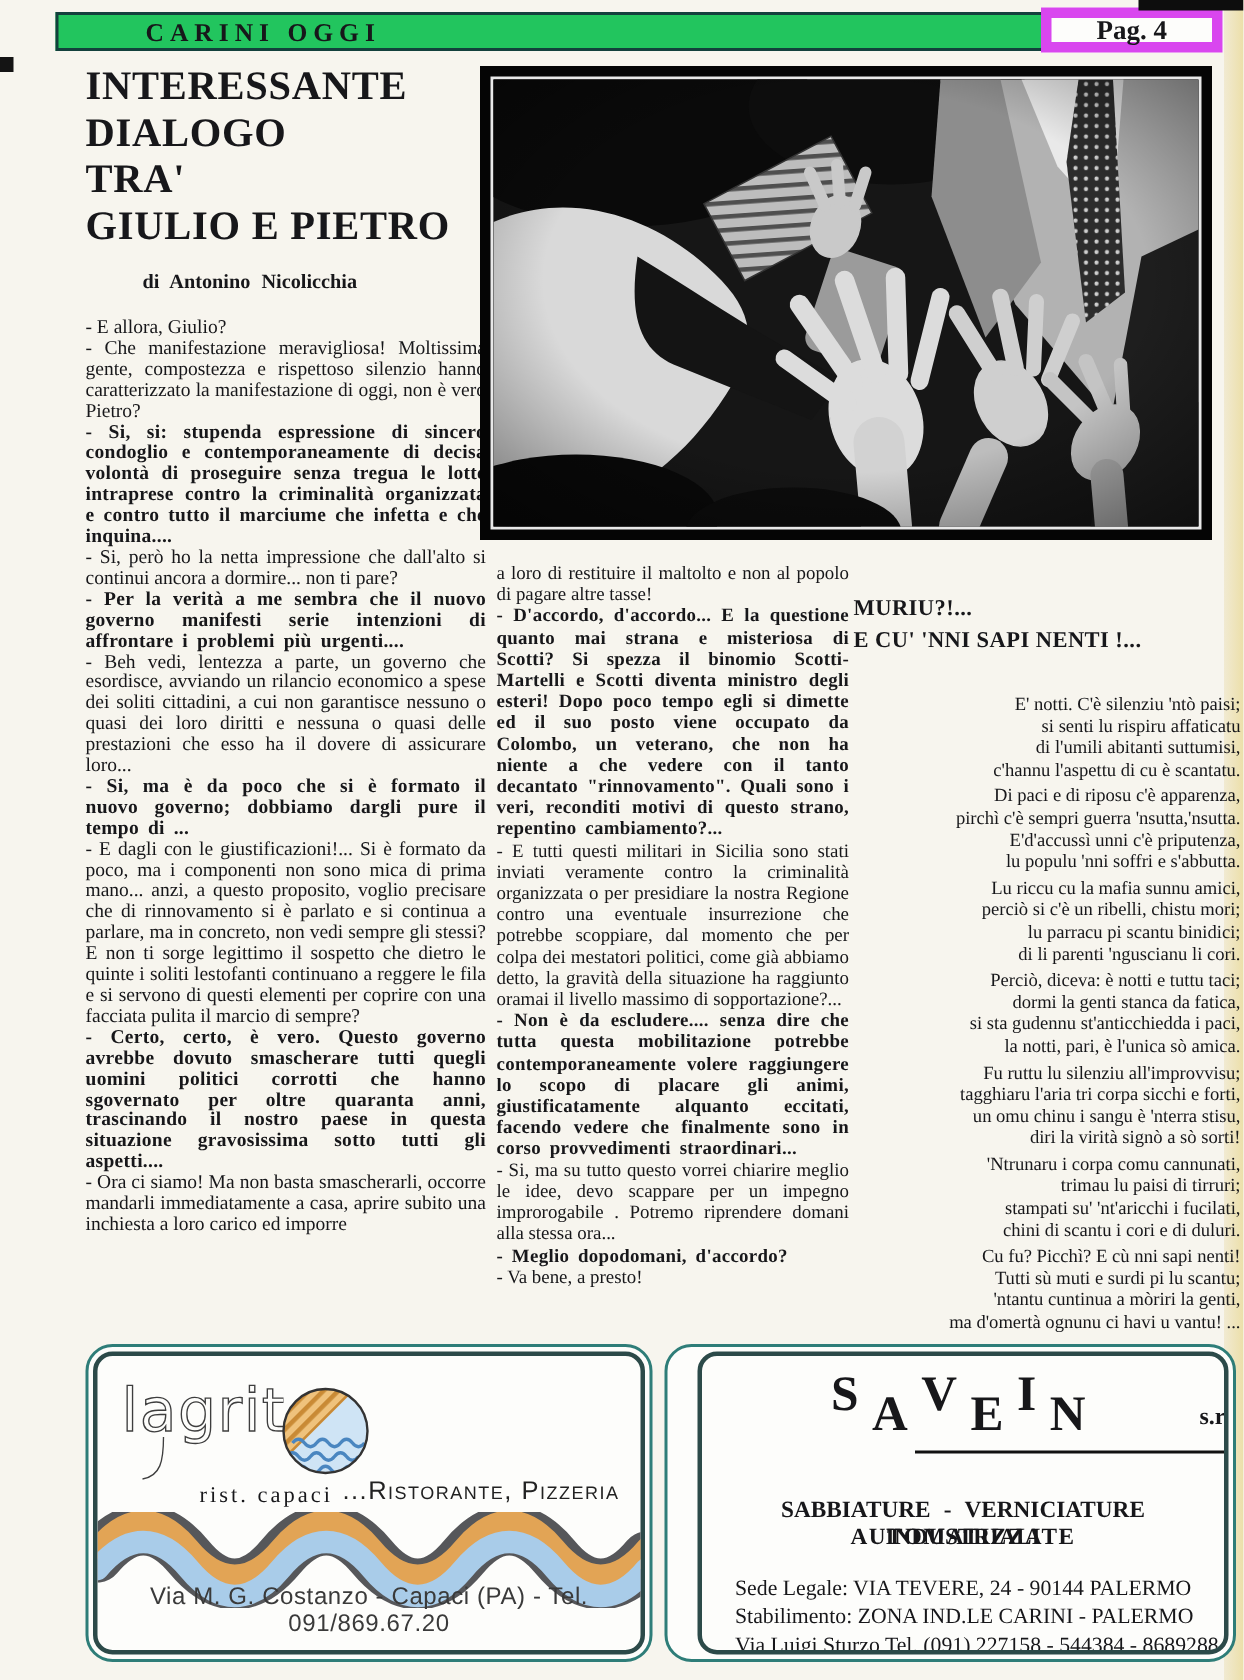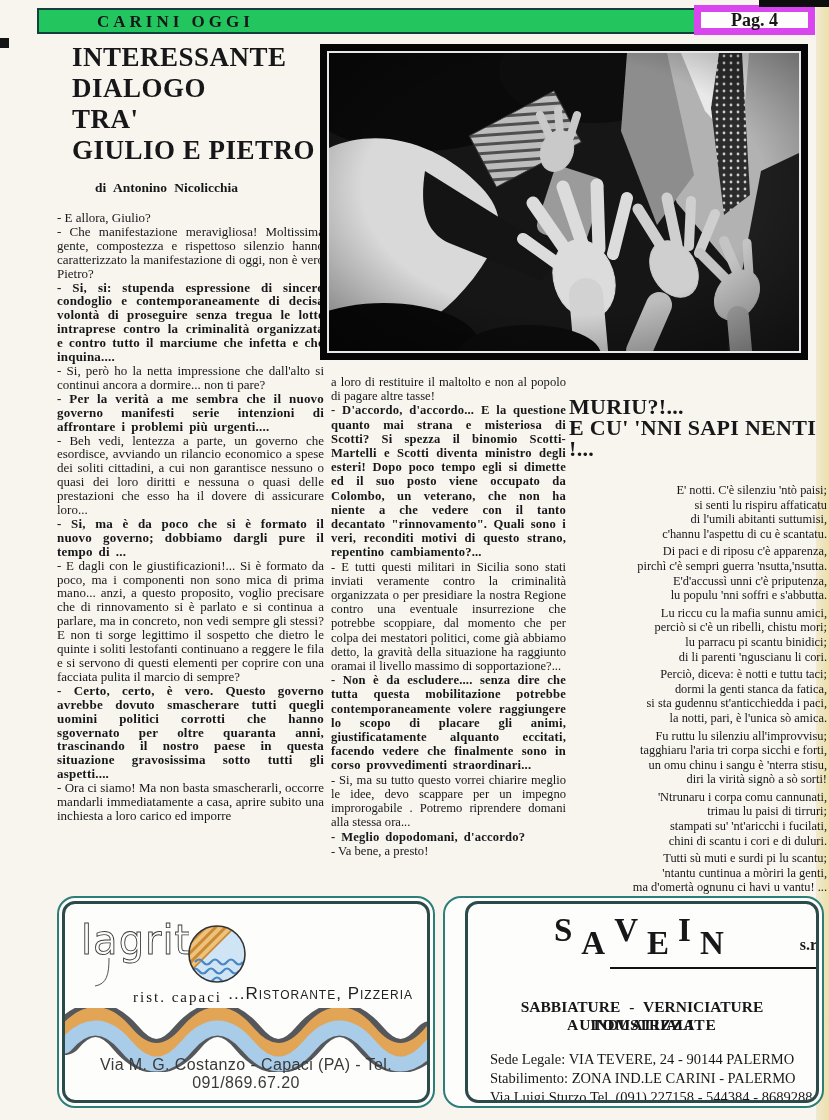--- a/index.html
+++ b/index.html
@@ -18,37 +18,37 @@
   
   .masthead-bar{position:absolute;left:37px;top:8px;width:747px;height:26px;
     border:2px solid #13403c;background:#22c55e;box-sizing:border-box;z-index:2;}
   .masthead-text{position:absolute;left:58px;top:2px;font-weight:bold;font-size:17px;letter-spacing:4px;}
   .pag-box{position:absolute;left:694px;top:5px;width:121px;height:30px;border:7px solid #d946ef;
     background:#fdfdfb;box-sizing:border-box;display:flex;align-items:center;justify-content:center;
     font-weight:bold;font-size:18px;z-index:3;}
 
   
   .article-title{position:absolute;left:57px;top:42px;width:275px;font-weight:bold;
-    font-size:27px;line-height:31px;letter-spacing:0.5px;margin-left:15px;}
+    font-size:27px;line-height:31px;letter-spacing:0.5px;}
   .byline{position:absolute;left:95px;top:180px;font-weight:bold;font-size:13.5px;word-spacing:4px;}
 
   
   .photo-frame{position:absolute;left:320px;top:44px;background:#050505;padding:7px;z-index:2;}
   .photo-inner{border:2px solid #e8e8e8;line-height:0;}
 
   
   .col{position:absolute;text-align:justify;}
   .col1{left:57px;top:211px;width:267px;font-size:13px;line-height:13.9px;}
   .col2{left:331px;top:375px;width:235px;font-size:12.6px;line-height:14.2px;}
   .para{margin:0;}
   .para.bold{font-weight:bold;word-spacing:2.5px;letter-spacing:0.2px;}
 
   
   .poem{position:absolute;left:569px;top:396px;width:258px;}
-  .poem-title{font-weight:bold;font-size:22px;line-height:21px;letter-spacing:0.3px;margin-bottom:24px;}
+  .poem-title{font-weight:bold;font-size:15px;line-height:21px;letter-spacing:0.3px;margin-bottom:24px;}
   .stanza{margin:0 0 3px 0;}
   .stanza.indent{padding-left:33px;}
   .pline{font-size:12.4px;line-height:14.6px;white-space:nowrap;text-align:right;}
 
   
   .ad{position:absolute;top:896px;height:212px;border:2px solid #2e7d78;border-radius:18px;
     padding:3px;box-sizing:border-box;background:#fdfdfb;z-index:2;}
   .ad-inner{width:100%;height:100%;border:3px solid #2c4a49;border-radius:13px;
     box-sizing:border-box;position:relative;overflow:hidden;}
   .ad-grotta{left:57px;width:378px;}
@@ -231,20 +231,21 @@
         <div class="pline" data-interactable="false">un omu chinu i sangu è 'nterra stisu,</div>
         <div class="pline" data-interactable="false">diri la virità signò a sò sorti!</div>
       </div>
       <div class="stanza indent" data-interactable="false">
         <div class="pline" data-interactable="false">'Ntrunaru i corpa comu cannunati,</div>
         <div class="pline" data-interactable="false">trimau lu paisi di tirruri;</div>
         <div class="pline" data-interactable="false">stampati su' 'nt'aricchi i fucilati,</div>
         <div class="pline" data-interactable="false">chini di scantu i cori e di duluri.</div>
       </div>
       <div class="stanza" data-interactable="false">
+        <div class="pline" data-interactable="false">Cu fu? Picchì? E cù nni sapi nenti!</div>
         <div class="pline" data-interactable="false">Tutti sù muti e surdi pi lu scantu;</div>
         <div class="pline" data-interactable="false">'ntantu cuntinua a mòriri la genti,</div>
         <div class="pline" data-interactable="false">ma d'omertà ognunu ci havi u vantu! ...</div>
       </div>
     </div>
 </div>
 
 <div class="ad ad-grotta" data-interactable="false">
   <div class="ad-inner" data-interactable="false">
     <div class="grotta-logo" data-interactable="false">

